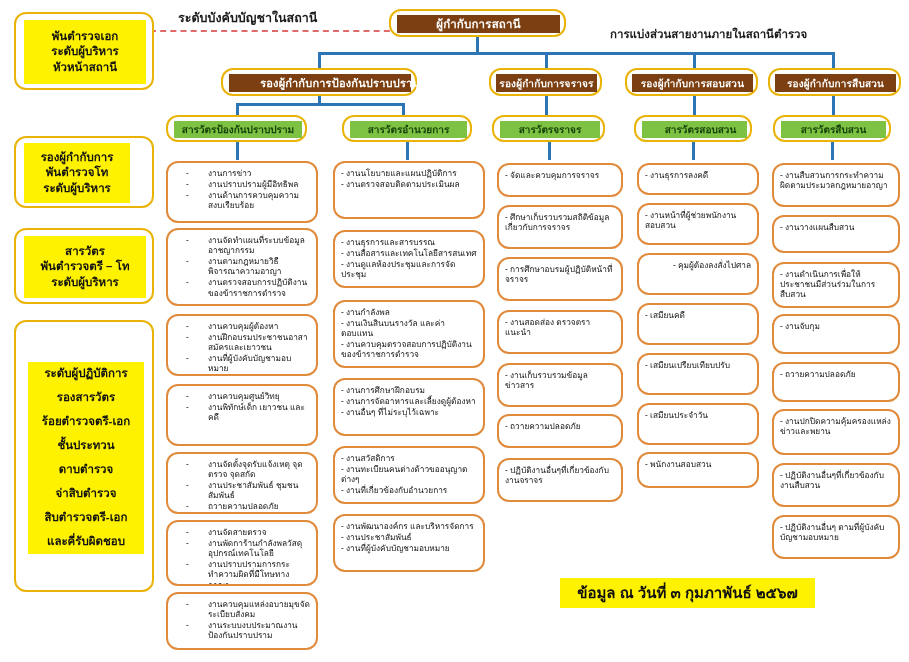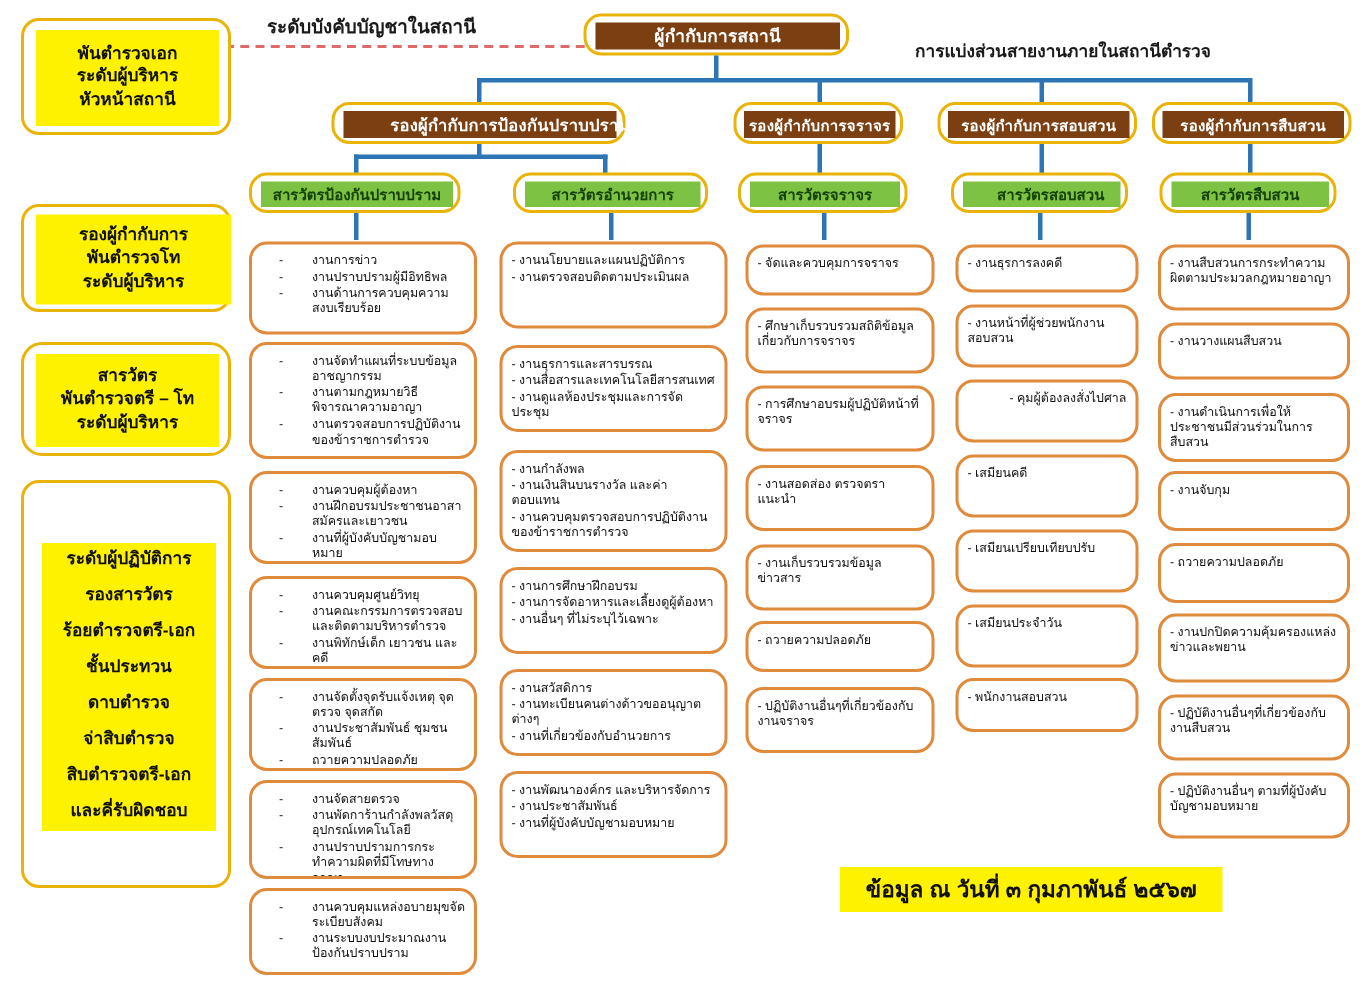--- a/index.html
+++ b/index.html
@@ -132,28 +132,28 @@
 
   <div class="card" style="left:14px; top:12px; width:140px; height:78px;">
     <div class="legend-inner" style="left:8px; top:6px; width:122px; height:64px; font-size:11.5px;">
       <span>พันตำรวจเอก</span>
       <span>ระดับผู้บริหาร</span>
       <span>หัวหน้าสถานี</span>
     </div>
   </div>
 
   <div class="card" style="left:14px; top:136px; width:140px; height:72px;">
-    <div class="legend-inner" style="left:8px; top:5px; width:130px; height:60px; font-size:11.5px;">
+    <div class="legend-inner" style="left:8px; top:5px; width:106px; height:60px; font-size:11.5px;">
       <span>รองผู้กำกับการ</span>
       <span>พันตำรวจโท</span>
       <span>ระดับผู้บริหาร</span>
     </div>
   </div>
 
-  <div class="card" style="left:14px; top:228px; width:140px; height:76px;border-radius:14px;">
+  <div class="card" style="left:14px; top:228px; width:140px; height:76px;">
     <div class="legend-inner" style="left:8px; top:6px; width:122px; height:62px; font-size:11.5px;">
       <span>สารวัตร</span>
       <span>พันตำรวจตรี – โท</span>
       <span>ระดับผู้บริหาร</span>
     </div>
   </div>
 
   <div class="card" style="left:14px; top:320px; width:140px; height:272px;">
     <div class="legend-inner" style="left:12px; top:40px; width:116px; height:192px; font-size:11.5px; justify-content:space-between; padding:4px 0;">
       <span>ระดับผู้ปฏิบัติการ</span>
@@ -239,21 +239,20 @@
   <div class="detail gutter" style="left:166px; top:314px; width:152px; height:62px; font-size:8.3px;">
     <ul>
       <li>งานควบคุมผู้ต้องหา</li>
       <li>งานฝึกอบรมประชาชนอาสาสมัครและเยาวชน</li>
       <li>งานที่ผู้บังคับบัญชามอบหมาย</li>
     </ul>
   </div>
   <div class="detail gutter" style="left:166px; top:384px; width:152px; height:62px; font-size:8.3px;">
     <ul>
       <li>งานควบคุมศูนย์วิทยุ</li>
-      <li>งานคณะกรรมการตรวจสอบและติดตามบริหารตำรวจ</li>
       <li>งานพิทักษ์เด็ก เยาวชน และคดี</li>
     </ul>
   </div>
   <div class="detail gutter" style="left:166px; top:452px; width:152px; height:62px; font-size:8.3px;">
     <ul>
       <li>งานจัดตั้งจุดรับแจ้งเหตุ จุดตรวจ จุดสกัด</li>
       <li>งานประชาสัมพันธ์ ชุมชนสัมพันธ์</li>
       <li>ถวายความปลอดภัย</li>
     </ul>
   </div>

